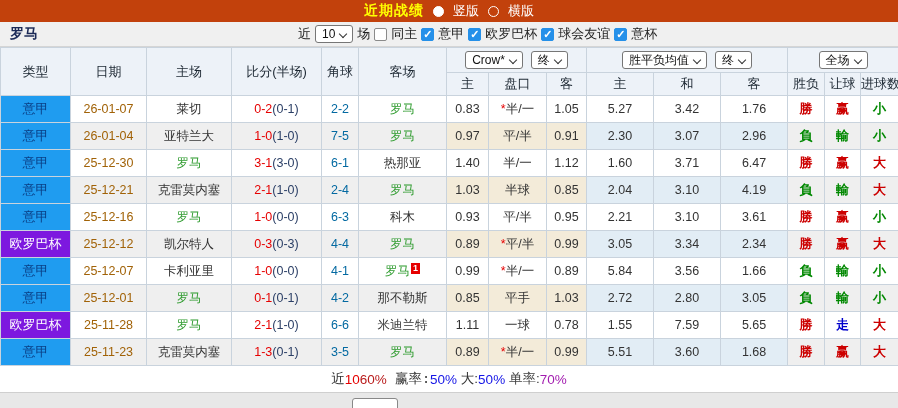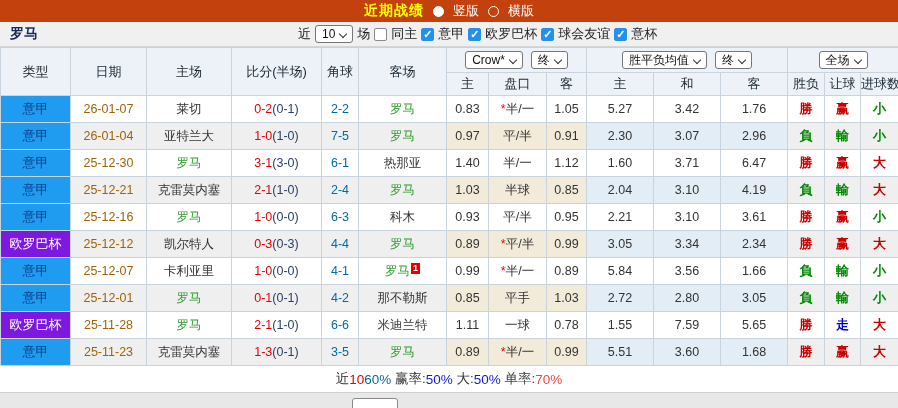--- a/index.html
+++ b/index.html
@@ -317,26 +317,26 @@
           <td class="verdict-cell" style="color: rgb(204, 0, 0);">勝</td>
           <td class="verdict-cell" style="color: rgb(204, 0, 0);">赢</td>
           <td class="verdict-cell" style="color: rgb(204, 0, 0);">大</td>
         </tr>
       </tbody>
   </table>
 
   <div class="summary">
       <span style="color: rgb(51, 51, 51);">近</span>
       <span style="color: rgb(230, 0, 0);">10</span>
-      <span style="color: #0369a1;">60%</span>
-      <span style="color: rgb(51, 51, 51);"> 赢率:</span>
+      <span style="color: #b91c1c;">60%</span>
+      <span style="color: rgb(51, 51, 51); font-family: Liberation Mono, monospace;"> 赢率:</span>
       <span style="color: rgb(21, 21, 230);">50%</span>
       <span style="color: rgb(51, 51, 51);"> 大:</span>
       <span style="color: rgb(21, 21, 230);">50%</span>
       <span style="color: #404040;"> 单率:</span>
-      <span style="color: #ef4444;">70%</span>
+      <span style="color: #a21caf;">70%</span>
     </div>
 
   <div class="bottom-strip">
     <div class="partial-select"></div>
   </div>
 
 </div>
 
 </body></html>

